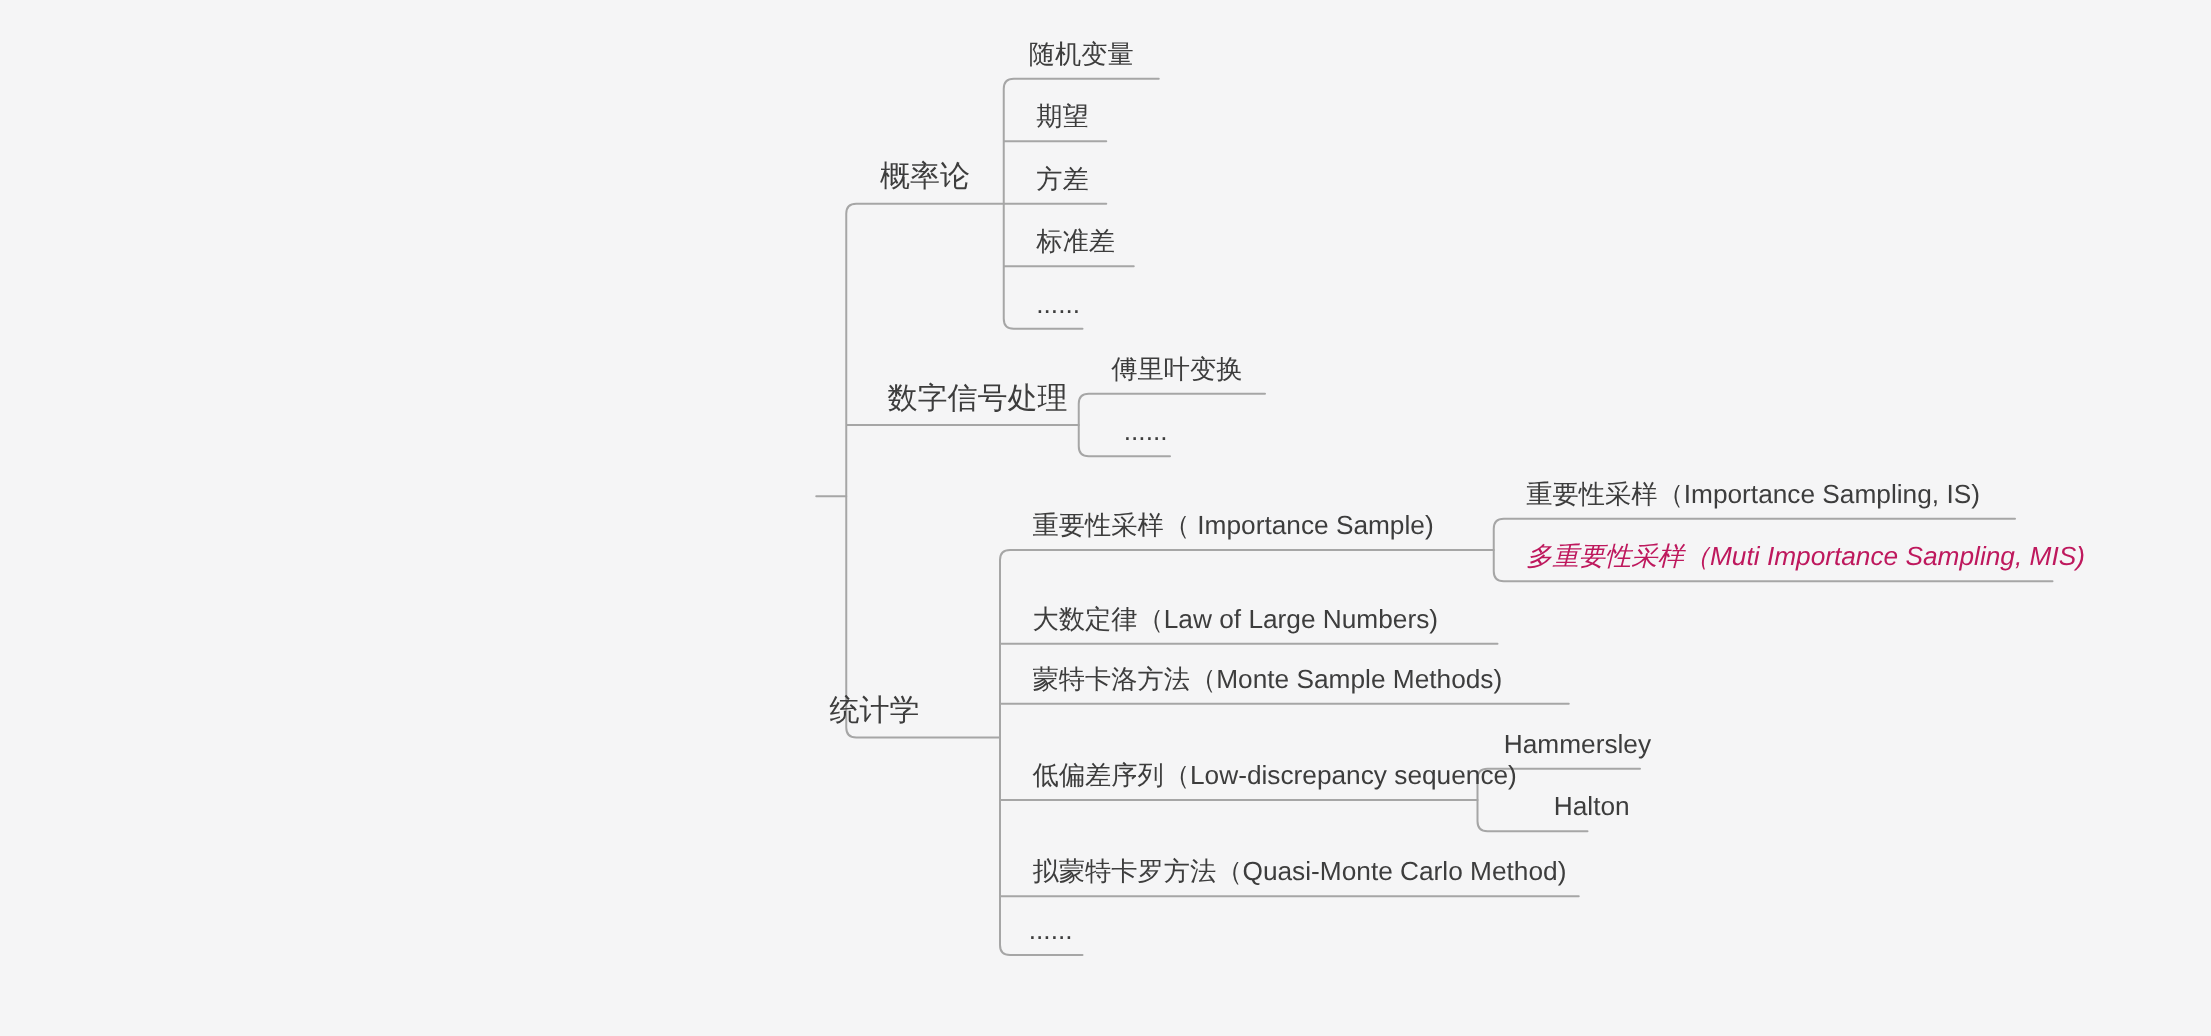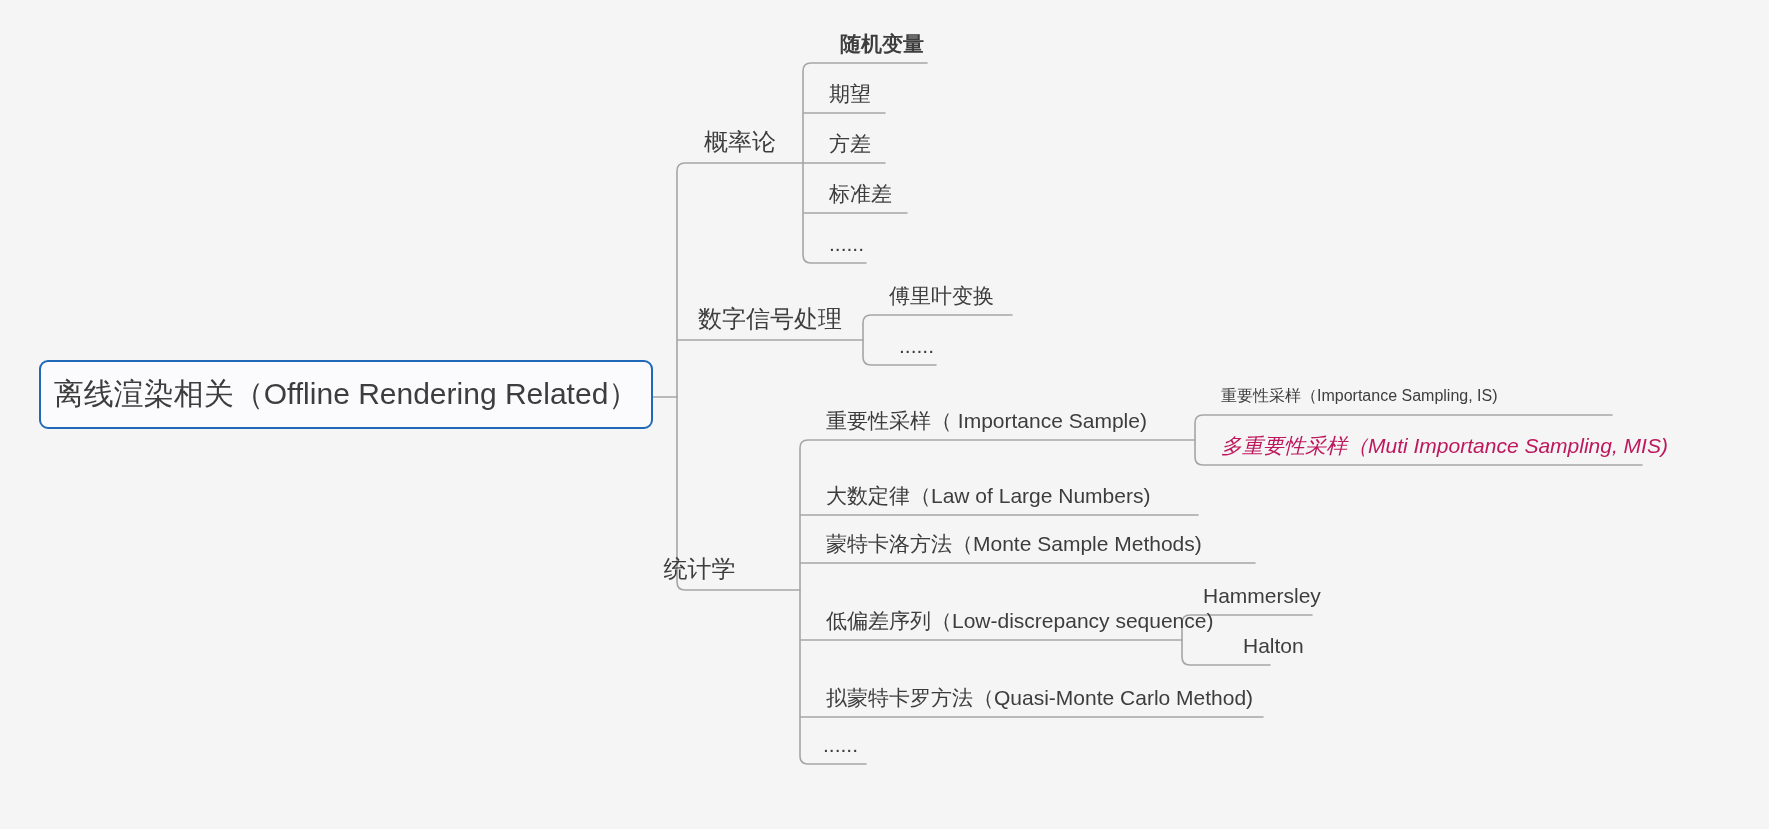--- a/index.html
+++ b/index.html
@@ -31,36 +31,33 @@
 <div class="canvas">
   <svg id="edges" width="1769" height="829">
       <path d="M 653 397 H 677" fill="none" stroke="#a6a6a6" stroke-width="1.6" stroke-linecap="round"></path>
       <path d="M 803 163 H 685 Q 677 163 677 171 V 582 Q 677 590 685 590 H 800 M 677 340 H 863" fill="none" stroke="#a6a6a6" stroke-width="1.6" stroke-linecap="round"></path>
       <path d="M 927 63 H 811 Q 803 63 803 71 V 255 Q 803 263 811 263 H 866 M 803 113 H 885 M 803 163 H 885 M 803 213 H 907" fill="none" stroke="#a6a6a6" stroke-width="1.6" stroke-linecap="round"></path>
       <path d="M 1012 315 H 871 Q 863 315 863 323 V 357 Q 863 365 871 365 H 936" fill="none" stroke="#a6a6a6" stroke-width="1.6" stroke-linecap="round"></path>
       <path d="M 1195 440 H 808 Q 800 440 800 448 V 756 Q 800 764 808 764 H 866 M 800 515 H 1198 M 800 563 H 1255 M 800 640 H 1182 M 800 717 H 1263" fill="none" stroke="#a6a6a6" stroke-width="1.6" stroke-linecap="round"></path>
       <path d="M 1612 415 H 1203 Q 1195 415 1195 423 V 457 Q 1195 465 1203 465 H 1642" fill="none" stroke="#a6a6a6" stroke-width="1.6" stroke-linecap="round"></path>
       <path d="M 1312 615 H 1190 Q 1182 615 1182 623 V 657 Q 1182 665 1190 665 H 1270" fill="none" stroke="#a6a6a6" stroke-width="1.6" stroke-linecap="round"></path>
     </svg>
-  <div class="root-topic" style="left: 39px; top: 360px; width: 614px; height: 69px; border-color: rgb(32, 104, 184); background: rgb(251, 251, 253); font-size: 30px; color: rgb(61, 61, 61);">
-    <span>离线渲染相关（Offline Rendering Related）</span>
-  </div>
   <div id="topics">
       <div class="topic centered" style="font-size: 24px; height: 30px; line-height: 30px; top: 127px; color: rgb(61, 61, 61); left: 677px; width: 126px;">概率论</div>
-      <div class="topic" style="font-size: 21px; height: 27px; line-height: 27px; top: 30px; color: rgb(61, 61, 61); left: 840px; font-weight: bold;">随机变量</div>
+      <div class="topic" style="font-size: 21px; height: 27px; line-height: 27px; top: 30px; color: rgb(61, 61, 61); left: 823px;">随机变量</div>
       <div class="topic" style="font-size: 21px; height: 27px; line-height: 27px; top: 80px; color: rgb(61, 61, 61); left: 829px;">期望</div>
       <div class="topic" style="font-size: 21px; height: 27px; line-height: 27px; top: 130px; color: rgb(61, 61, 61); left: 829px;">方差</div>
       <div class="topic" style="font-size: 21px; height: 27px; line-height: 27px; top: 180px; color: rgb(61, 61, 61); left: 829px;">标准差</div>
       <div class="topic" style="font-size: 21px; height: 27px; line-height: 27px; top: 230px; color: rgb(61, 61, 61); left: 829px;">......</div>
-      <div class="topic centered" style="font-size: 24px; height: 30px; line-height: 30px; top: 304px; color: rgb(61, 61, 61); left: 677px; width: 186px;">数字信号处理</div>
+      <div class="topic centered" style="font-size: 24px; height: 30px; line-height: 30px; top: 304px; color: rgb(61, 61, 61); left: 677px; width: 186px; padding-left: 12px;">数字信号处理</div>
       <div class="topic" style="font-size: 21px; height: 27px; line-height: 27px; top: 282px; color: rgb(61, 61, 61); left: 889px;">傅里叶变换</div>
       <div class="topic" style="font-size: 21px; height: 27px; line-height: 27px; top: 332px; color: rgb(61, 61, 61); left: 899px;">......</div>
       <div class="topic centered" style="font-size: 24px; height: 30px; line-height: 30px; top: 554px; color: rgb(61, 61, 61); left: 638px; width: 123px;">统计学</div>
       <div class="topic" style="font-size: 21px; height: 27px; line-height: 27px; top: 407px; color: rgb(61, 61, 61); left: 826px;">重要性采样（ Importance Sample)</div>
-      <div class="topic" style="font-size: 16px; height: 27px; line-height: 27px; top: 382px; color: rgb(61, 61, 61); left: 1221px;">重要性采样（Importance Sampling, IS)</div>
+      <div class="topic" style="font-size: 21px; height: 27px; line-height: 27px; top: 382px; color: rgb(61, 61, 61); left: 1221px;">重要性采样（Importance Sampling, IS)</div>
       <div class="topic" style="font-size: 21px; height: 27px; line-height: 27px; top: 432px; color: #be185d; left: 1221px; font-style: italic;">多重要性采样（Muti Importance Sampling, MIS)</div>
       <div class="topic" style="font-size: 21px; height: 27px; line-height: 27px; top: 482px; color: rgb(61, 61, 61); left: 826px;">大数定律（Law of Large Numbers)</div>
       <div class="topic" style="font-size: 21px; height: 27px; line-height: 27px; top: 530px; color: rgb(61, 61, 61); left: 826px;">蒙特卡洛方法（Monte Sample Methods)</div>
       <div class="topic" style="font-size: 21px; height: 27px; line-height: 27px; top: 607px; color: rgb(61, 61, 61); left: 826px; text-align: right;">低偏差序列（Low-discrepancy sequence)</div>
       <div class="topic" style="font-size: 21px; height: 27px; line-height: 27px; top: 582px; color: rgb(61, 61, 61); left: 1203px;">Hammersley</div>
       <div class="topic" style="font-size: 21px; height: 27px; line-height: 27px; top: 632px; color: rgb(61, 61, 61); left: 1203px; margin-left: 40px;">Halton</div>
       <div class="topic" style="font-size: 21px; height: 27px; line-height: 27px; top: 684px; color: rgb(61, 61, 61); left: 826px;">拟蒙特卡罗方法（Quasi-Monte Carlo Method)</div>
       <div class="topic" style="font-size: 21px; height: 27px; line-height: 27px; top: 731px; color: rgb(61, 61, 61); left: 823px;">......</div>
     </div>
 </div>

